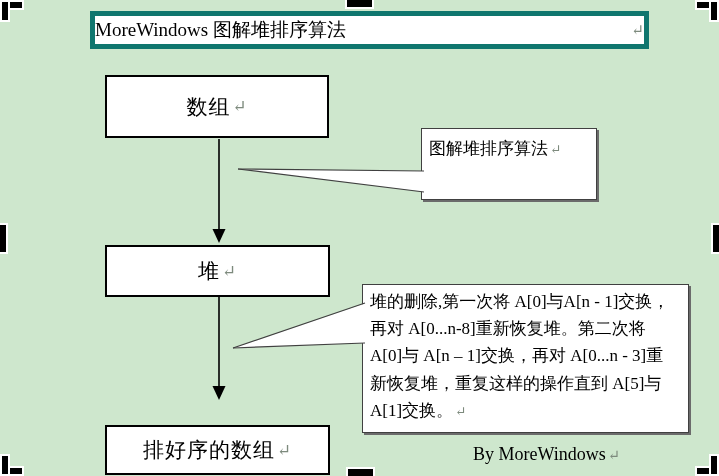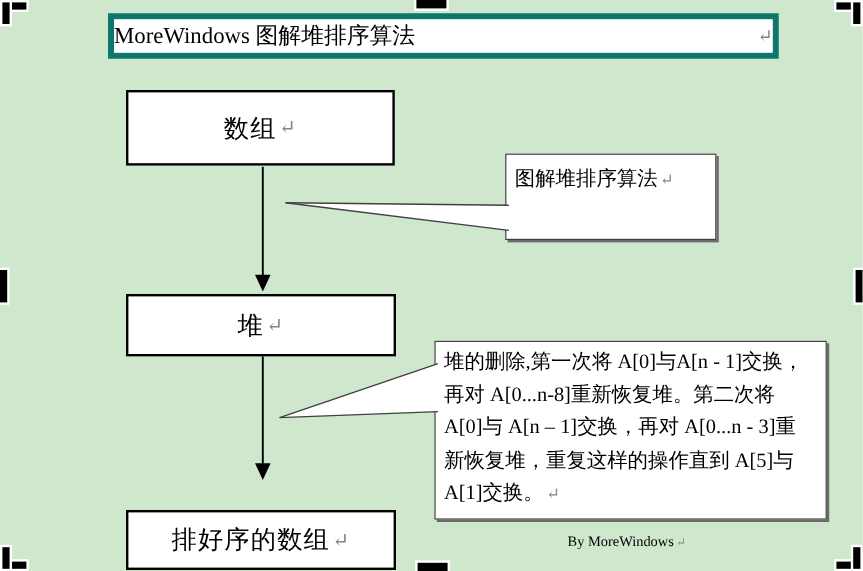--- a/index.html
+++ b/index.html
@@ -49,21 +49,21 @@
 
   .callout{
     position:absolute;background:#fff;box-sizing:border-box;
     border:1px solid #404040;box-shadow:2px 2px 0 #6b6b6b;
     font-size:17px;z-index:2;
   }
   .callout-1{left:421px;top:128px;width:176px;height:72px;padding:5px 3px 0 7px;line-height:30px;}
   .callout-2{left:362px;top:284px;width:327px;height:149px;padding:3px 3px 0 7px;line-height:27.2px;}
   .callout .cl{white-space:nowrap;}
 
-  .credit{position:absolute;left:473px;top:444px;font-size:12px;z-index:1;}
+  .credit{position:absolute;left:473px;top:444px;font-size:18px;z-index:1;}
 
   .pmark{color:#7d8a7d;font-size:0.8em;margin-left:2px;vertical-align:baseline;}
 
   svg.overlay{position:absolute;left:0;top:0;z-index:5;pointer-events:none;}
 </style>
 </head>
 <body>
 
 <div class="canvas">
 

